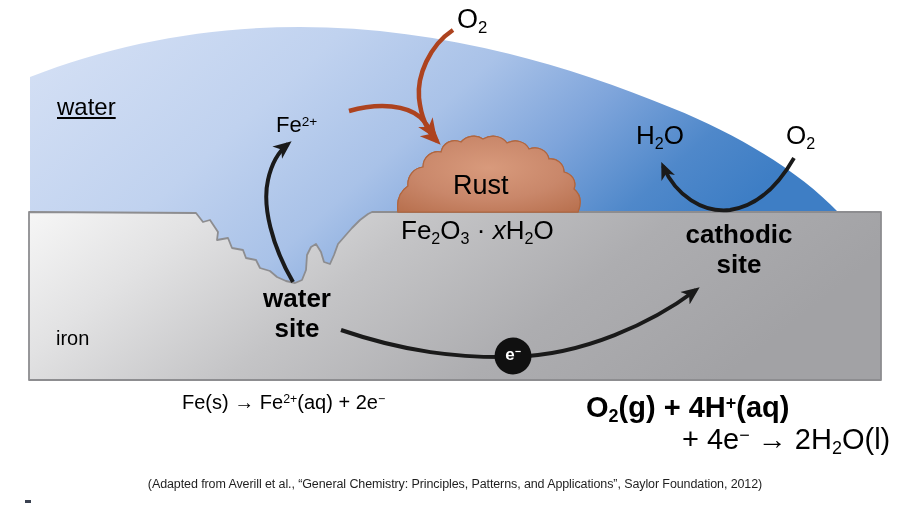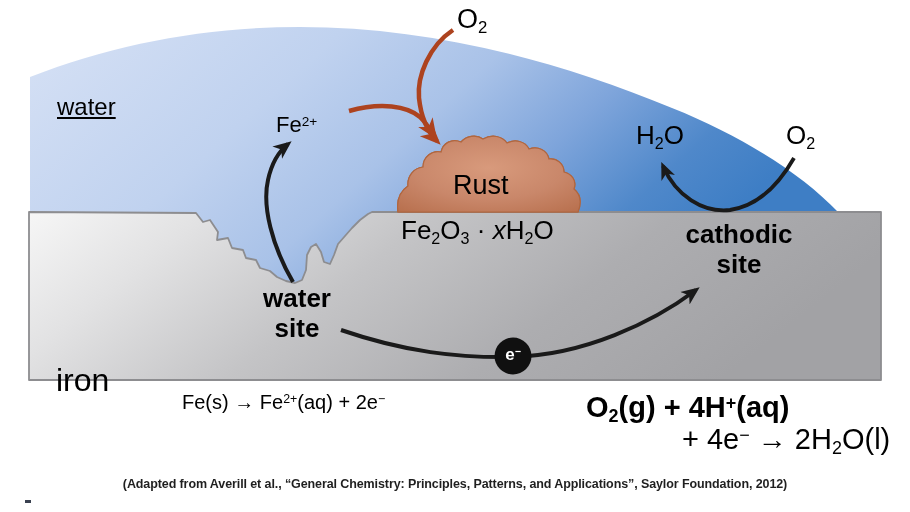--- a/index.html
+++ b/index.html
@@ -10,21 +10,21 @@
   .stage svg{position:absolute;left:0;top:0;}
   .lbl{
     position:absolute;color:#000000;white-space:nowrap;line-height:1.05;
     font-family:"Liberation Sans","DejaVu Sans",sans-serif;
   }
   .lbl sup{font-size:62%;line-height:0;position:relative;top:-0.45em;vertical-align:baseline;}
   .lbl sub{font-size:62%;line-height:0;position:relative;top:0.3em;vertical-align:baseline;}
   .lbl i{font-style:italic;}
   .bold2{font-weight:700;text-align:center;transform:translateX(-50%);line-height:1.16;}
   .electron-lbl{color:#ffffff;font-weight:700;transform:translate(-50%,-54%);}
-  .attr{left:0;right:0;text-align:center;font-size:12.5px;font-weight:700;color:#1f1f1f;letter-spacing:-0.1px;}
+  .attr{left:0;right:0;text-align:center;font-size:12.5px;font-weight:400;color:#1f1f1f;letter-spacing:-0.1px;}
   .artifact{position:absolute;background:#3a4150;}
 </style>
 </head>
 <body>
 
 <div class="stage">
 
   <svg width="910" height="512" viewBox="0 0 910 512">
     <defs>
       <linearGradient id="wg" x1="0" y1="0" x2="1" y2="0.35">
@@ -122,21 +122,21 @@
   <div class="lbl bold2" style="left:297px;top:283px;font-size:26px;">
     <div>water</div>
     <div>site</div>
   </div>
 
   <div class="lbl bold2" style="left:739px;top:219px;font-size:26px;">
     <div>cathodic</div>
     <div>site</div>
   </div>
 
-  <div class="lbl" style="left:56px;top:328px;font-size:32px;margin-top:36px;">iron</div>
+  <div class="lbl" style="left:56px;top:328px;font-size:20px;">iron</div>
 
   <div class="lbl electron-lbl" style="left:513px;top:356px;font-size:17px;"><span>e</span><sup>−</sup></div>
 
   <div class="lbl" style="left:182px;top:392px;font-size:20px;"><span>Fe(s) → Fe</span><sup>2+</sup><span>(aq) + 2e</span><sup>−</sup></div>
 
   <div class="lbl" style="left:586px;top:392px;font-size:29px;font-weight:bold;"><span>O</span><sub>2</sub><span>(g) + 4H</span><sup>+</sup><span>(aq)</span></div>
 
   <div class="lbl" style="left:682px;top:424px;font-size:29px;"><span>+ 4e</span><sup>−</sup><span> → 2H</span><sub>2</sub><span>O(l)</span></div>
 
   <div class="lbl attr" style="top:478px;">(Adapted from Averill et al., “General Chemistry: Principles, Patterns, and Applications”, Saylor Foundation, 2012)</div>

